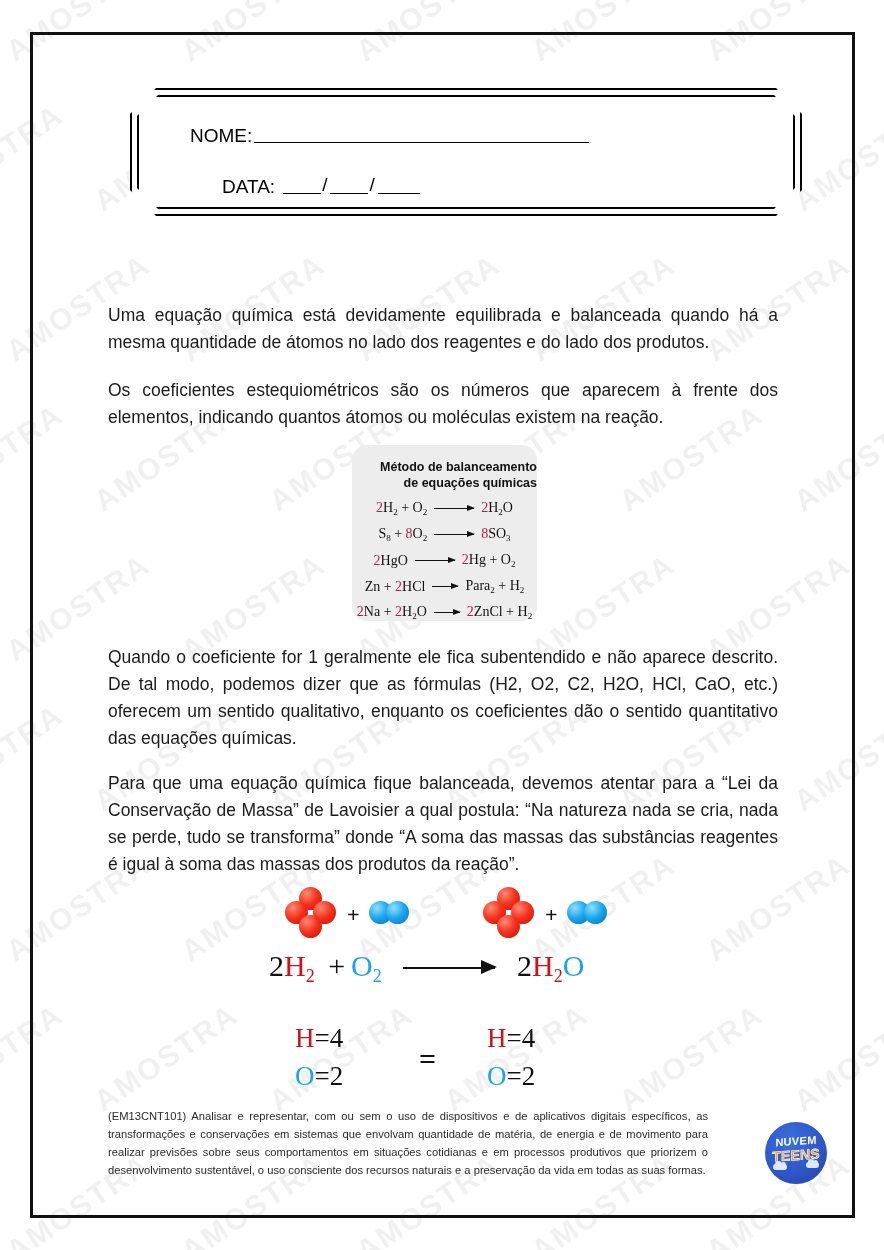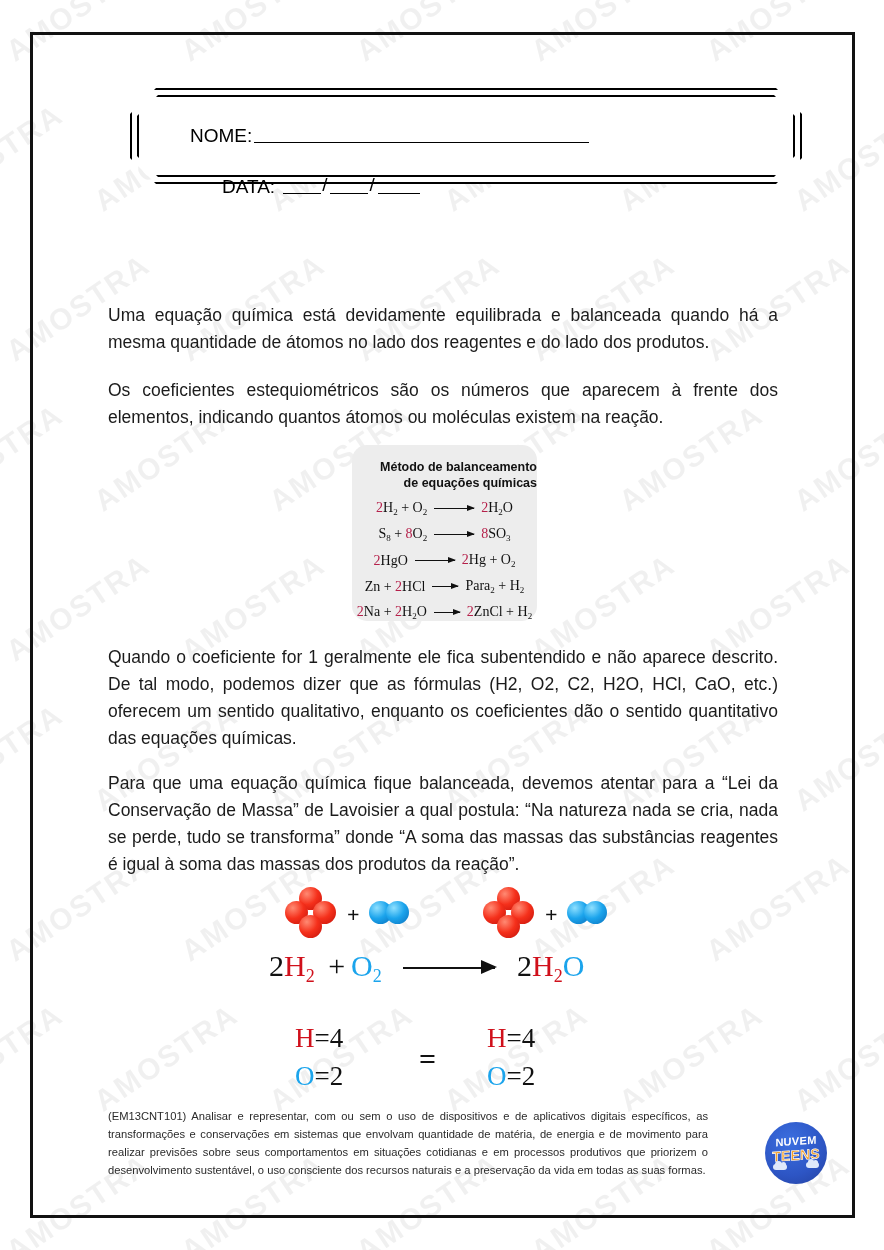--- a/index.html
+++ b/index.html
@@ -42,21 +42,21 @@
     position:absolute;
     left:30px;top:32px;
     width:825px;height:1186px;
     box-sizing:border-box;
     z-index:2;
   }
 
   
   .idbox-wrap{
     position:absolute;left:100px;top:56px;
-    width:672px;height:96px;
+    width:672px;height:128px;
   }
   .oct{
     position:absolute;inset:0;
     background:#fff;
     border:2.5px solid #000;
     clip-path:polygon(26px 0, calc(100% - 26px) 0, 100% 26px, 100% calc(100% - 26px),
                       calc(100% - 26px) 100%, 26px 100%, 0 calc(100% - 26px), 0 26px);
   }
   .oct-inner{
     position:absolute;left:7px;top:7px;right:7px;bottom:7px;

